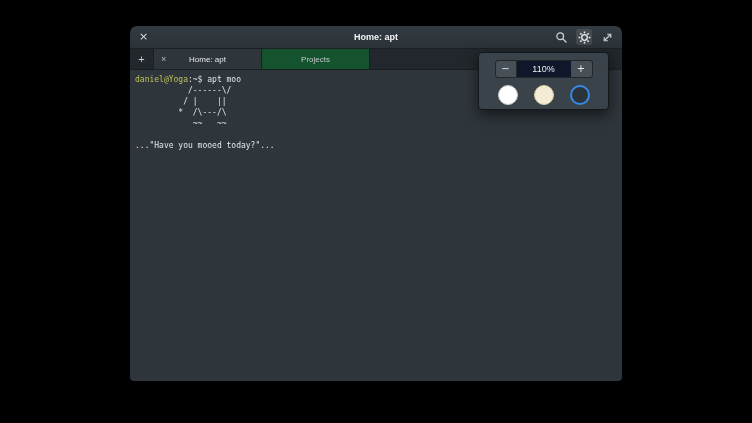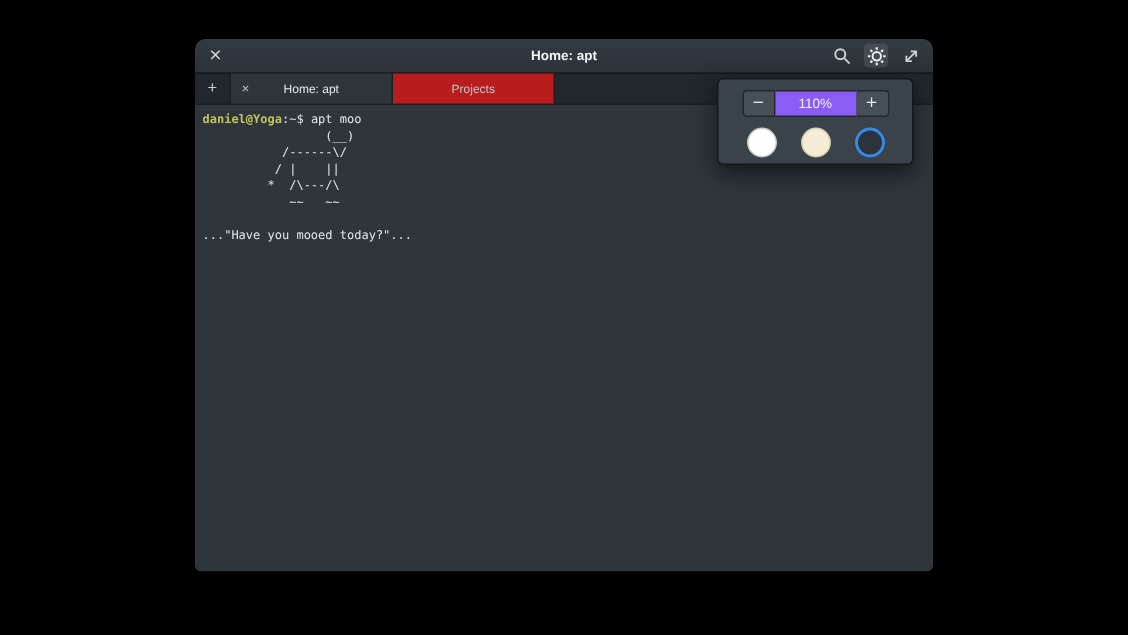--- a/index.html
+++ b/index.html
@@ -42,37 +42,37 @@
   .tabbar {
     height:20px; flex:0 0 20px; background:#21272c;
     display:flex; align-items:stretch; border-bottom:1px solid #1a1f23;
   }
   .newtab {
     width:24px; background:none; border:none; border-right:1px solid #1a1f23;
     color:#c8cdd1; font-size:11px; line-height:1; padding:0; cursor:pointer;
   }
   .tab {
     width:107px; position:relative; display:flex; align-items:center; justify-content:center;
-    background:#b91c1c; border-right:1px solid #1a1f23;
+    background:#14532d; border-right:1px solid #1a1f23;
     color:#c2c8cc; font-size:8px; cursor:pointer;
   }
   .tab.active { background:#2e353b; color:#e4e7e9; }
   .tab-close {
     position:absolute; left:7px; background:none; border:none; padding:0;
     color:#b7bdc2; font-size:9px; line-height:1; cursor:pointer;
   }
 
   
   .terminal {
     flex:1 1 auto; background:#2e353b; padding:4px 5px; cursor:text;
     font-family:"DejaVu Sans Mono","Liberation Mono",monospace;
     font-size:8px; color:#e4e7e9;
   }
   .t-line { white-space:pre; height:11px; line-height:11px; }
-  .t-user { color:#bfc35a; font-weight:bold; }
+  .t-user { color:#bfc35a; font-weight:normal; }
   .cursor {
     display:inline-block; width:5px; height:9px; margin-left:4px;
     border:1px solid #dfe3e6; vertical-align:-1px; background:transparent;
   }
 
   
   .popover {
     position:absolute; left:478px; top:52px; width:131px; height:58px; box-sizing:border-box;
     background:#3a424a; border:1px solid #14181b; border-radius:4px; z-index:10;
     box-shadow:0 5px 14px rgba(0,0,0,.55);
@@ -80,21 +80,21 @@
   }
   .zoom-group { display:flex; height:18px; }
   .zoom-btn {
     width:22px; box-sizing:border-box; background:#474f57; border:1px solid #22272b;
     color:#e8ebec; font-size:10px; line-height:1; padding:0; cursor:pointer;
     font-family:"DejaVu Sans", sans-serif;
   }
   .zoom-btn.left  { border-radius:3px 0 0 3px; }
   .zoom-btn.right { border-radius:0 3px 3px 0; border-left:none; }
   .zoom-level {
-    width:54px; box-sizing:border-box; background:#8b5cf6;
+    width:54px; box-sizing:border-box; background:#0f172a;
     border-top:1px solid #22272b; border-bottom:1px solid #22272b;
     color:#edf0f1; font-size:9px; display:flex; align-items:center; justify-content:center;
   }
   .theme-row { display:flex; gap:16px; margin-top:7px; }
   .theme {
     width:20px; height:20px; box-sizing:border-box; border-radius:50%; padding:0; cursor:pointer;
   }
   .theme.light { background:#ffffff; border:1px solid #c6c9cb; }
   .theme.sepia { background:#f4ecd4; border:1px solid #d6ccab; }
   .theme.dark  { background:#2b333b; border:2px solid #3689e6; }
@@ -151,21 +151,20 @@
       <button class="tab-close">×</button>
       <span class="tab-label">Home: apt</span>
     </div>
     <div class="tab">
       <span class="tab-label">Projects</span>
     </div>
   </div>
 
   <div class="terminal">
     <div class="t-line"><span class="t-user">daniel@Yoga</span><span>:~$</span><span> apt moo</span></div>
-    <div class="t-line">                 (__)</div>
     <div class="t-line">           /------\/</div>
     <div class="t-line">          / |    ||</div>
     <div class="t-line">         *  /\---/\</div>
     <div class="t-line">            ~~   ~~</div>
     <div class="t-line"></div>
     <div class="t-line">..."Have you mooed today?"...</div>
   </div>
 
 </div>
 

